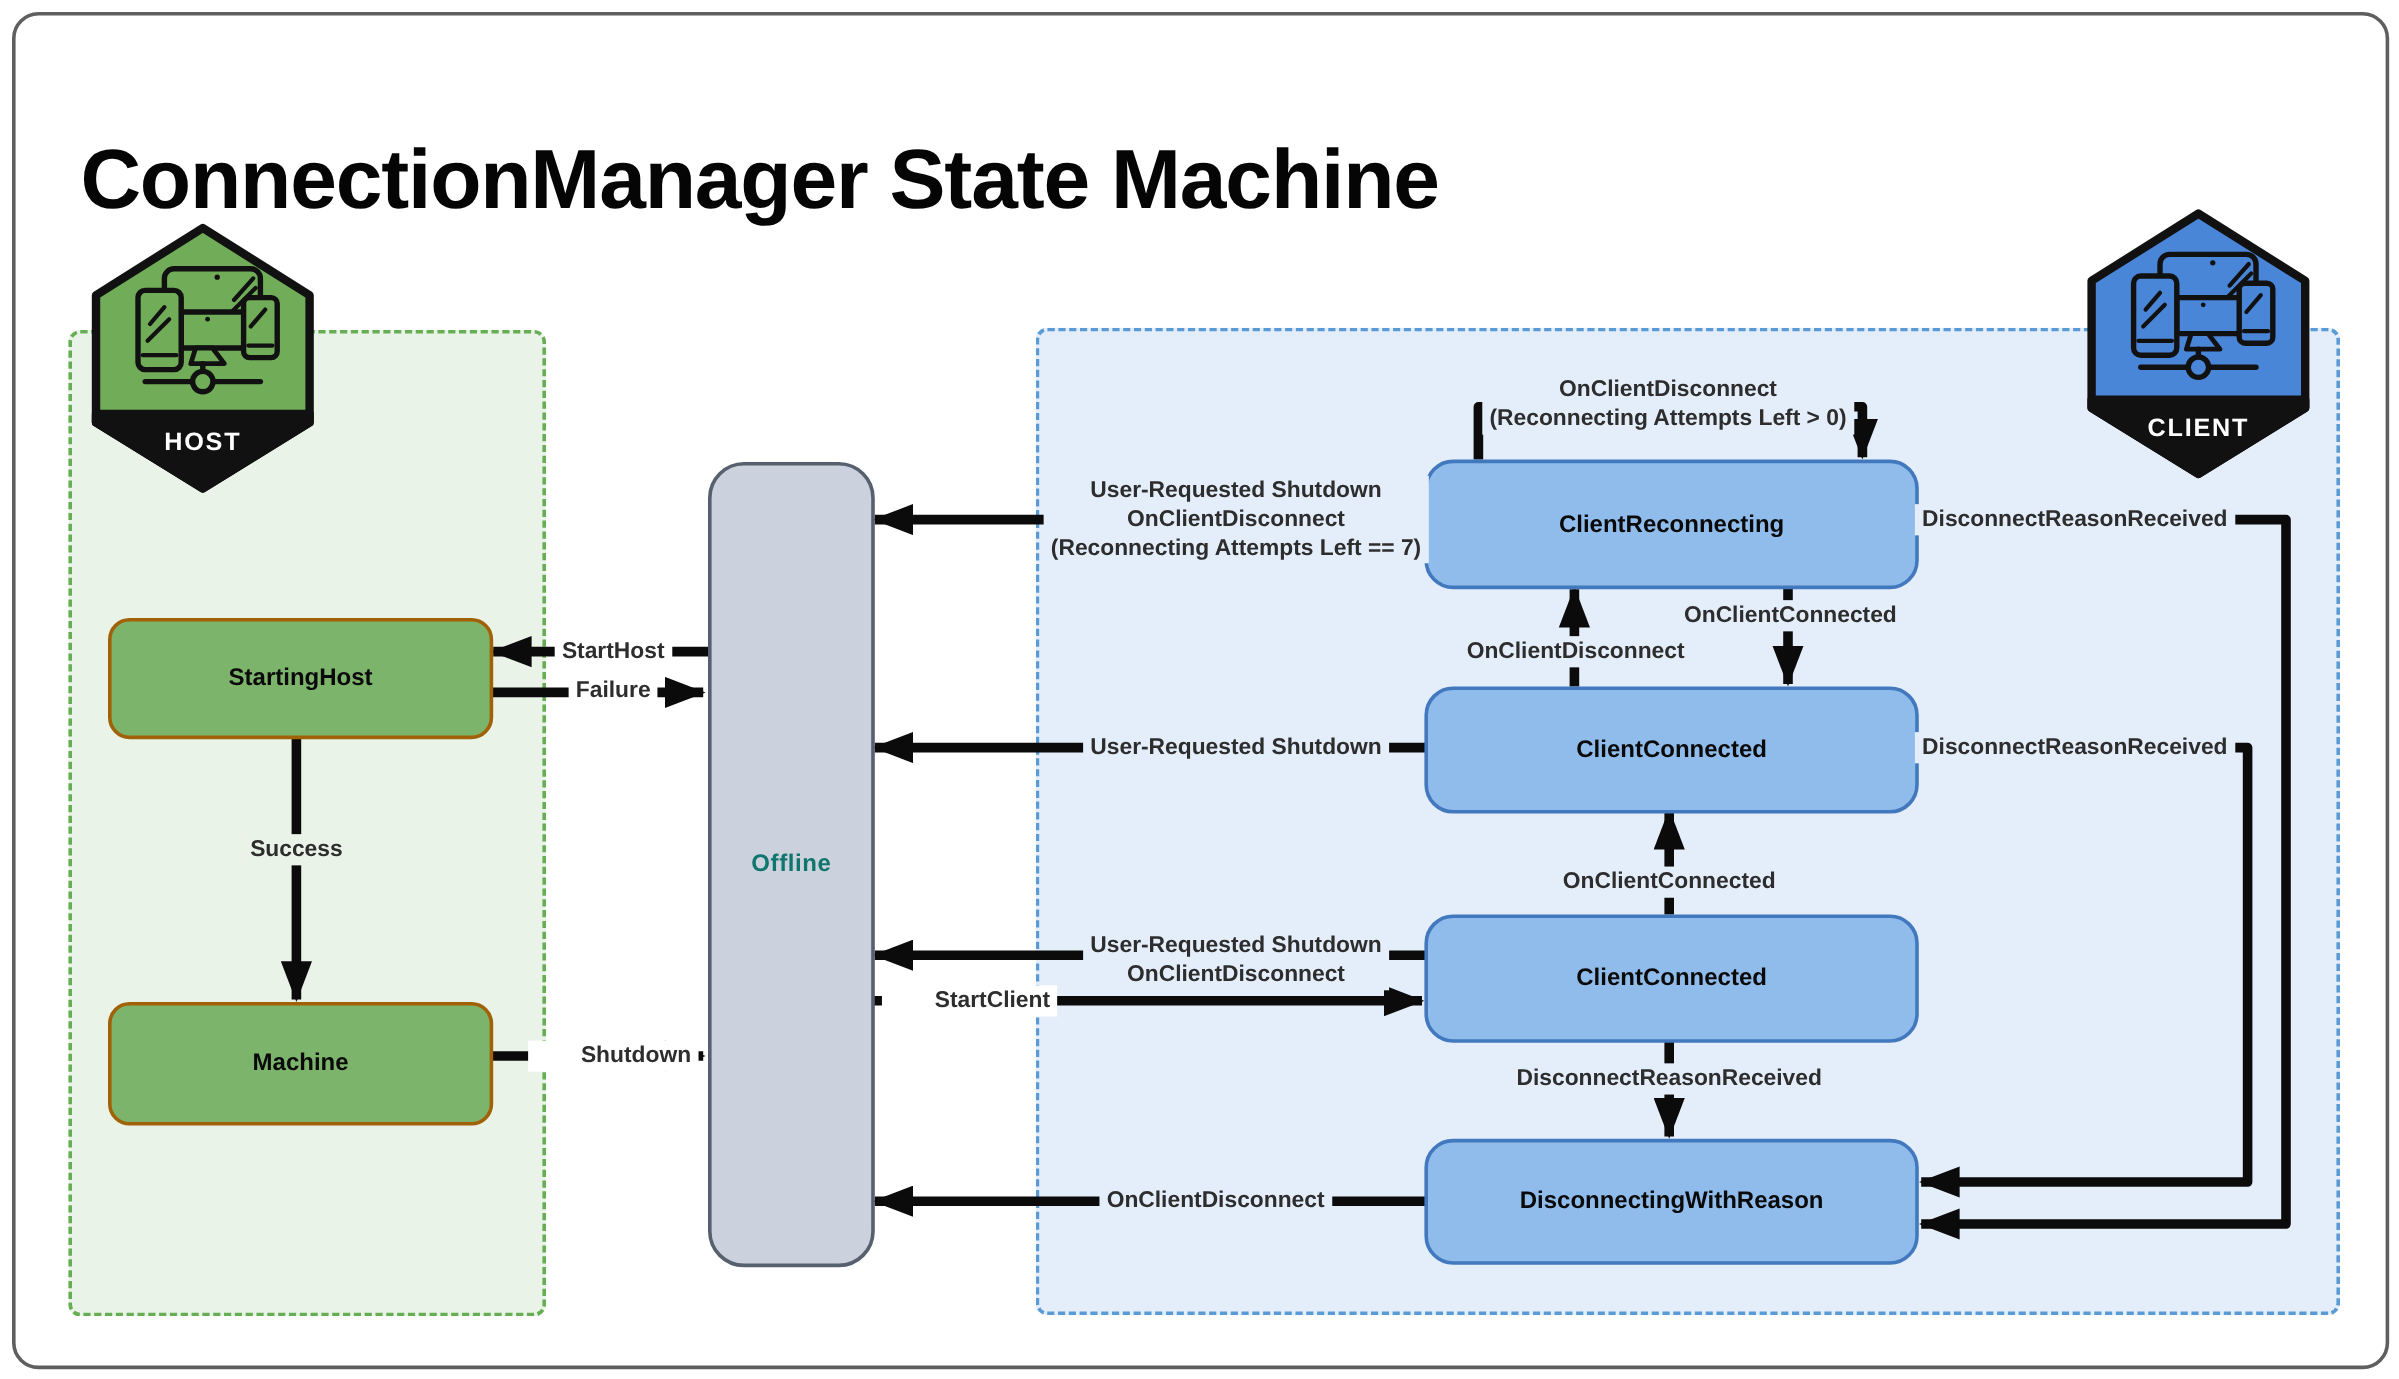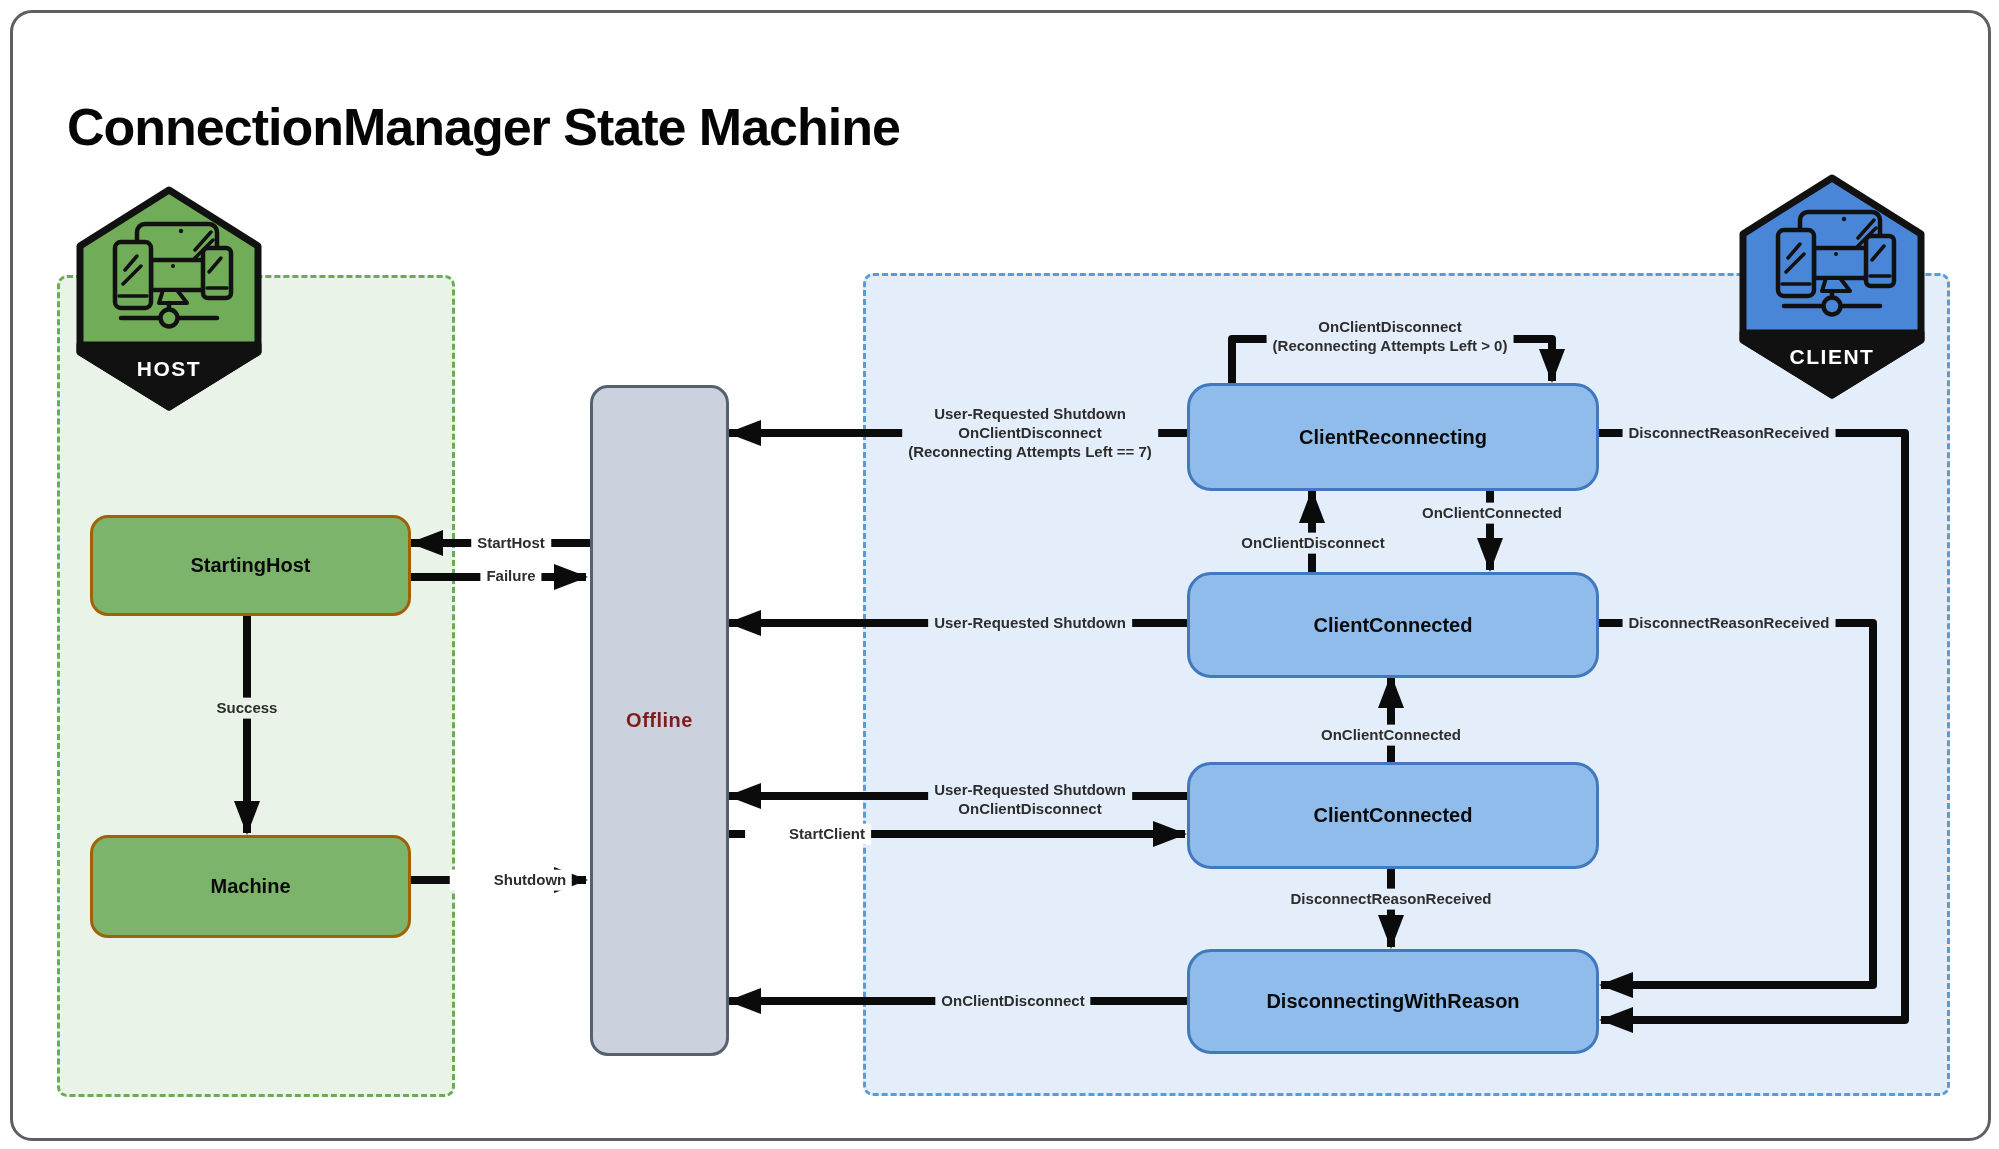--- a/index.html
+++ b/index.html
@@ -1,36 +1,36 @@
 <!DOCTYPE html>
 <html><head>
 <meta charset="utf-8">
 <style>
   html,body{margin:0;padding:0;background:#fff;}
   .page{position:relative;width:1999px;height:1149px;background:#fff;overflow:hidden;
         font-family:"Liberation Sans",sans-serif;}
   .frame{position:absolute;left:10px;top:10px;width:1975px;height:1125px;
          border:3px solid #5f5f5f;border-radius:22px;background:#fff;}
-  .title{position:absolute;left:67px;top:62px;font-size:52px;font-weight:bold;
+  .title{position:absolute;left:67px;top:62px;font-size:70px;font-weight:bold;
          letter-spacing:-1px;color:#050505;z-index:4;text-align:center;}
   .region{position:absolute;border-radius:10px;z-index:1;}
   .region.host{left:57px;top:275px;width:392px;height:816px;
         background:#eaf3e7;border:3px dashed #66ae54;}
   .region.client{left:863px;top:273px;width:1081px;height:817px;
         background:#e4eefa;border:3px dashed #5b9bd5;}
   svg.overlay{position:absolute;left:0;top:0;z-index:2;pointer-events:none;}
   .edge-line{fill:none;stroke:#0b0b0b;stroke-width:8;stroke-linejoin:round;}
   .state{position:absolute;display:flex;align-items:center;justify-content:center;
          font-weight:bold;color:#0a0a0a;z-index:3;text-align:center;}
   .state.green{background:#7db46c;border:3px solid #a16207;border-radius:18px;font-size:20px;}
   .state.blue{background:#8fbcea;border:3px solid #4178be;border-radius:24px;font-size:20px;}
-  .state.offline{background:#ccd2dd;border:3px solid #57606e;border-radius:18px;
-         font-size:20px;color:#7f1d1d;letter-spacing:.5px;}
+  .state.offline{background:#ccd2dd;border:3px solid #57606e;border-radius:30px;
+         font-size:20px;color:#0f766e;letter-spacing:.5px;}
   .elabel{position:absolute;transform:translate(-50%,-50%);z-index:3;
-          font-size:15px;font-weight:bold;color:#2d2d2d;line-height:1.25;
+          font-size:19px;font-weight:bold;color:#2d2d2d;line-height:1.25;
           text-align:center;padding:1px 6px;white-space:nowrap;}
   .elabel span{display:block;}
   .bg-white{background:#ffffff;}
   .bg-host{background:#eaf3e7;}
   .bg-client{background:#e4eefa;}
   .hexlabel{position:absolute;transform:translate(-50%,-50%);z-index:4;color:#fff;
             font-size:21px;font-weight:bold;letter-spacing:1.5px;}
 </style>
 </head>
 <body>

